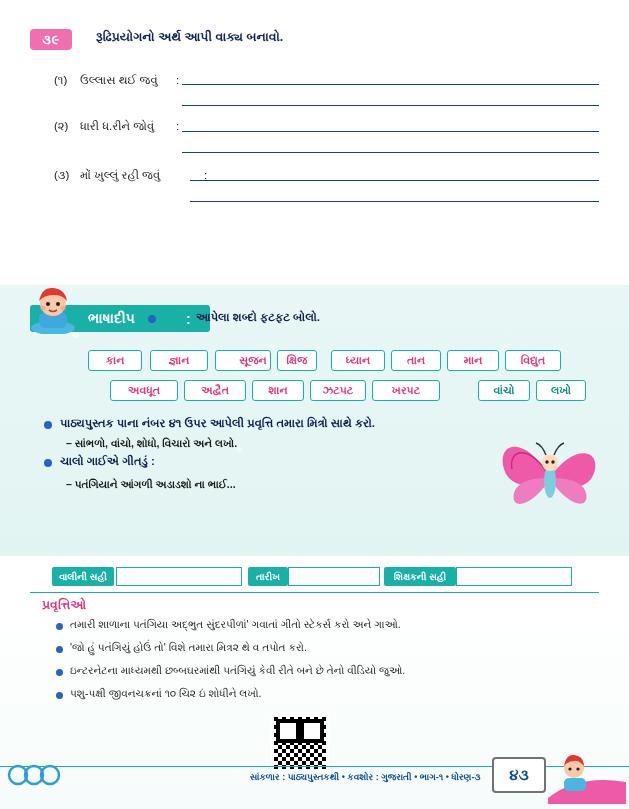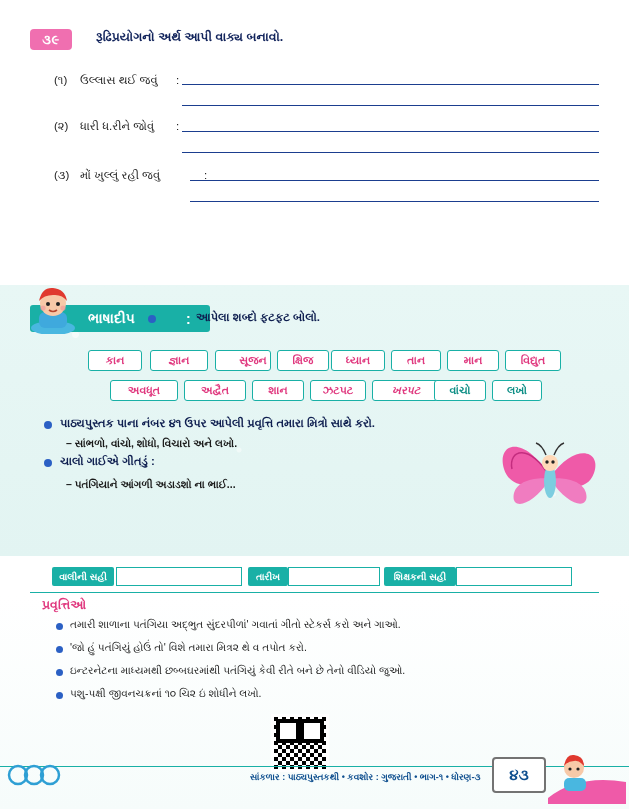--- a/index.html
+++ b/index.html
@@ -82,21 +82,21 @@
   .b-line { position:absolute; font-size:11.5px; color:#0f1f50; font-weight:bold; }
   .b-sub  { position:absolute; font-size:10.5px; color:#1a1a1a;font-weight:bold; }
 
   .word {
     position:absolute; height:21px;
     border:1px solid #19b0a6; border-radius:3px;
     background:#ffffff;
     display:flex; align-items:center; justify-content:center;
     font-size:11px; font-weight:bold; color:#e0397f;
   }
-  .word.teal { color:#0f8f86; }
+  .word.teal { color:#0f8f86;margin-left:44px; }
 
   .butterfly { position:absolute; left:490px; top:415px; width:120px; height:120px; }
 
   
   .sig-box {
     position:absolute; height:19px; border:1px solid #19b0a6; background:#fff;
   }
   .sig-label {
     position:absolute; height:19px; background:#19b0a6; color:#fff;
     font-size:9.5px; font-weight:bold;
@@ -203,31 +203,31 @@
     <circle cx="21" cy="24" r="2.6" fill="#f09b9b" opacity=".7"></circle>
     <circle cx="41" cy="24" r="2.6" fill="#f09b9b" opacity=".7"></circle>
   </svg>
 
   <div class="bullet" style="left:148px; top:315px;"></div>
   <div class="b-line" style="left:196px; top:311px;">આપેલા શબ્દો ફટફટ બોલો.</div>
 
   <div class="word" style="left:88px;  top:350px; width:54px;">કાન</div>
   <div class="word" style="left:150px; top:350px; width:58px;">જ્ઞાન</div>
   <div class="word" style="left:215px; top:350px; width:56px;padding-left:20px;">સૂજન</div>
-  <div class="word" style="left:277px; top:350px; width:52px;">ક્ષિજ</div>
+  <div class="word" style="left:277px; top:350px; width:40px;">ક્ષિજ</div>
   <div class="word" style="left:331px; top:350px; width:54px;">ધ્યાન</div>
   <div class="word" style="left:391px; top:350px; width:50px;">તાન</div>
   <div class="word" style="left:447px; top:350px; width:52px;">માન</div>
   <div class="word" style="left:505px; top:350px; width:56px;">વિદ્યુત</div>
 
   <div class="word" style="left:110px; top:380px; width:68px;">અવધૂત</div>
   <div class="word" style="left:184px; top:380px; width:62px;">અદ્વૈત</div>
   <div class="word" style="left:252px; top:380px; width:52px;">શાન</div>
   <div class="word" style="left:310px; top:380px; width:56px;">ઝટપટ</div>
-  <div class="word" style="left:372px; top:380px; width:68px;font-style:italic;">ખરપટ</div>
+  <div class="word" style="left:372px; top:380px; width:68px;">ખરપટ</div>
   <div class="word teal" style="left:434px; top:380px; width:52px;">વાંચો</div>
   <div class="word teal" style="left:492px; top:380px; width:50px;">લખો</div>
 
   <div class="bullet" style="left:44px; top:421px;"></div>
   <div class="b-line" style="left:60px; top:417px;">પાઠ્યપુસ્તક પાના નંબર ૪૧ ઉપર આપેલી પ્રવૃત્તિ તમારા મિત્રો સાથે કરો.</div>
   <div class="b-sub" style="left:66px; top:437px;">– સાંભળો, વાંચો, શોધો, વિચારો અને લખો.</div>
 
   <div class="bullet" style="left:44px; top:459px;"></div>
   <div class="b-line" style="left:60px; top:455px;">ચાલો ગાઈએ ગીતડું :</div>
   <div class="b-sub" style="left:66px; top:478px;">– પતંગિયાને આંગળી અડાડશો ના ભાઈ...</div>

